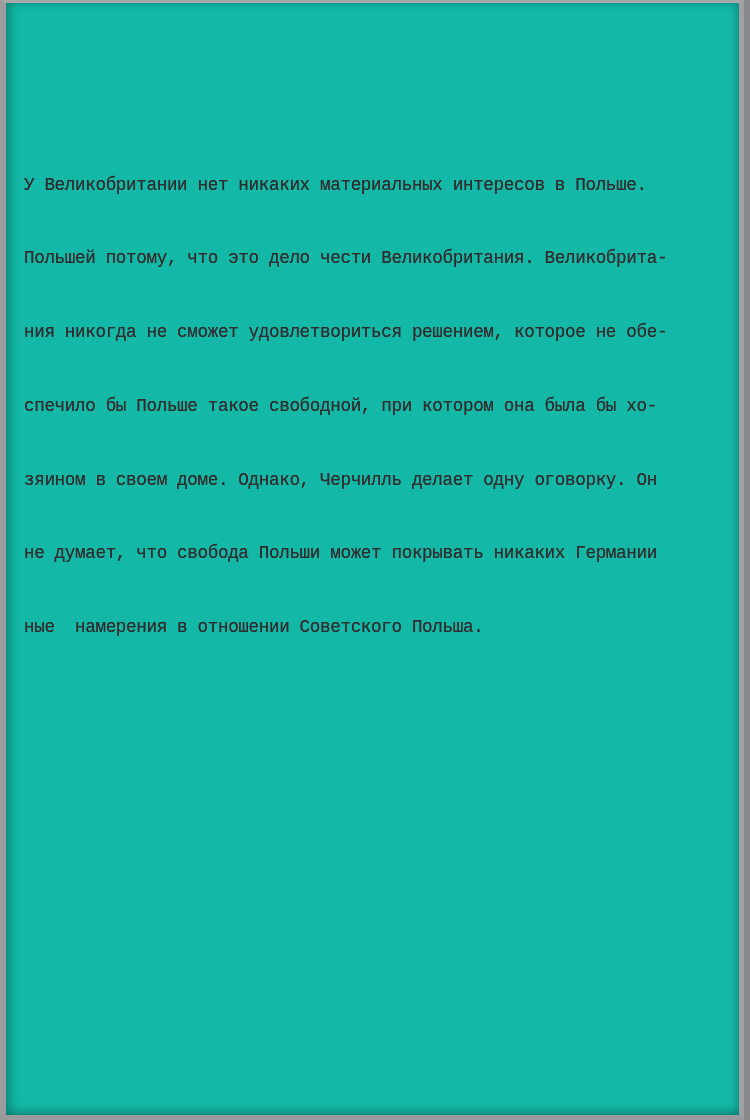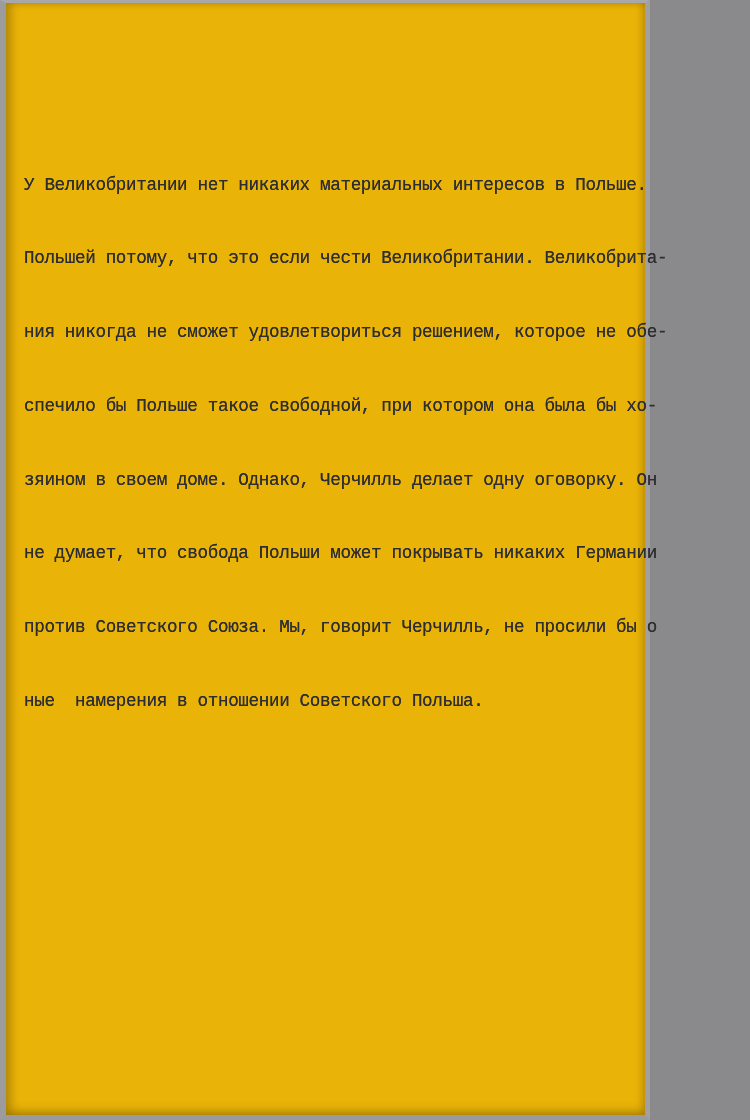--- a/index.html
+++ b/index.html
@@ -7,24 +7,24 @@
       padding: 0;
       width: 750px;
       height: 1120px;
       overflow: hidden;
       background: #8a8a8c;
     }
     .page {
       position: absolute;
       left: 0;
       top: 0;
-      width: 650px;
+      width: 744px;
       height: 1120px;
       box-sizing: border-box;
-      background: #eab308;
+      background: #14b8a6;
       border-left: 6px solid #9c9c9e;
       border-top: 3px solid #a8a8aa;
       border-right: 5px solid #a0a0a2;
       border-bottom: 5px solid #9a9a9c;
       box-shadow: inset 6px 0 8px rgba(0,0,0,0.18), inset 0 -6px 8px rgba(0,0,0,0.12), inset -4px 0 6px rgba(0,0,0,0.12);
     }
     .text {
       position: absolute;
       left: 18px;
       top: 22px;
@@ -44,26 +44,25 @@
   </style>
 </head>
 <body>
 
 <div class="page">
   <div class="text">
 
     
     <div>
       <span class="line">У Великобритании нет никаких материальных интересов в Польше.</span>
-      <span class="line">Польшей потому, что это если чести Великобритании. Великобрита-</span>
+      <span class="line">Польшей потому, что это дело чести Великобритания. Великобрита-</span>
       <span class="line">ния никогда не сможет удовлетвориться решением, которое не обе-</span>
       <span class="line">спечило бы Польше такое свободной, при котором она была бы хо-</span>
       <span class="line">зяином в своем доме. Однако, Черчилль делает одну оговорку. Он</span>
       <span class="line">не думает, что свобода Польши может покрывать никаких Германии</span>
-      <span class="line">против Советского Союза. Мы, говорит Черчилль, не просили бы о</span>
       <span class="line">ные  намерения в отношении Советского Польша.</span>
     </div>
 
     
     <div>
       
       
       
       
       

